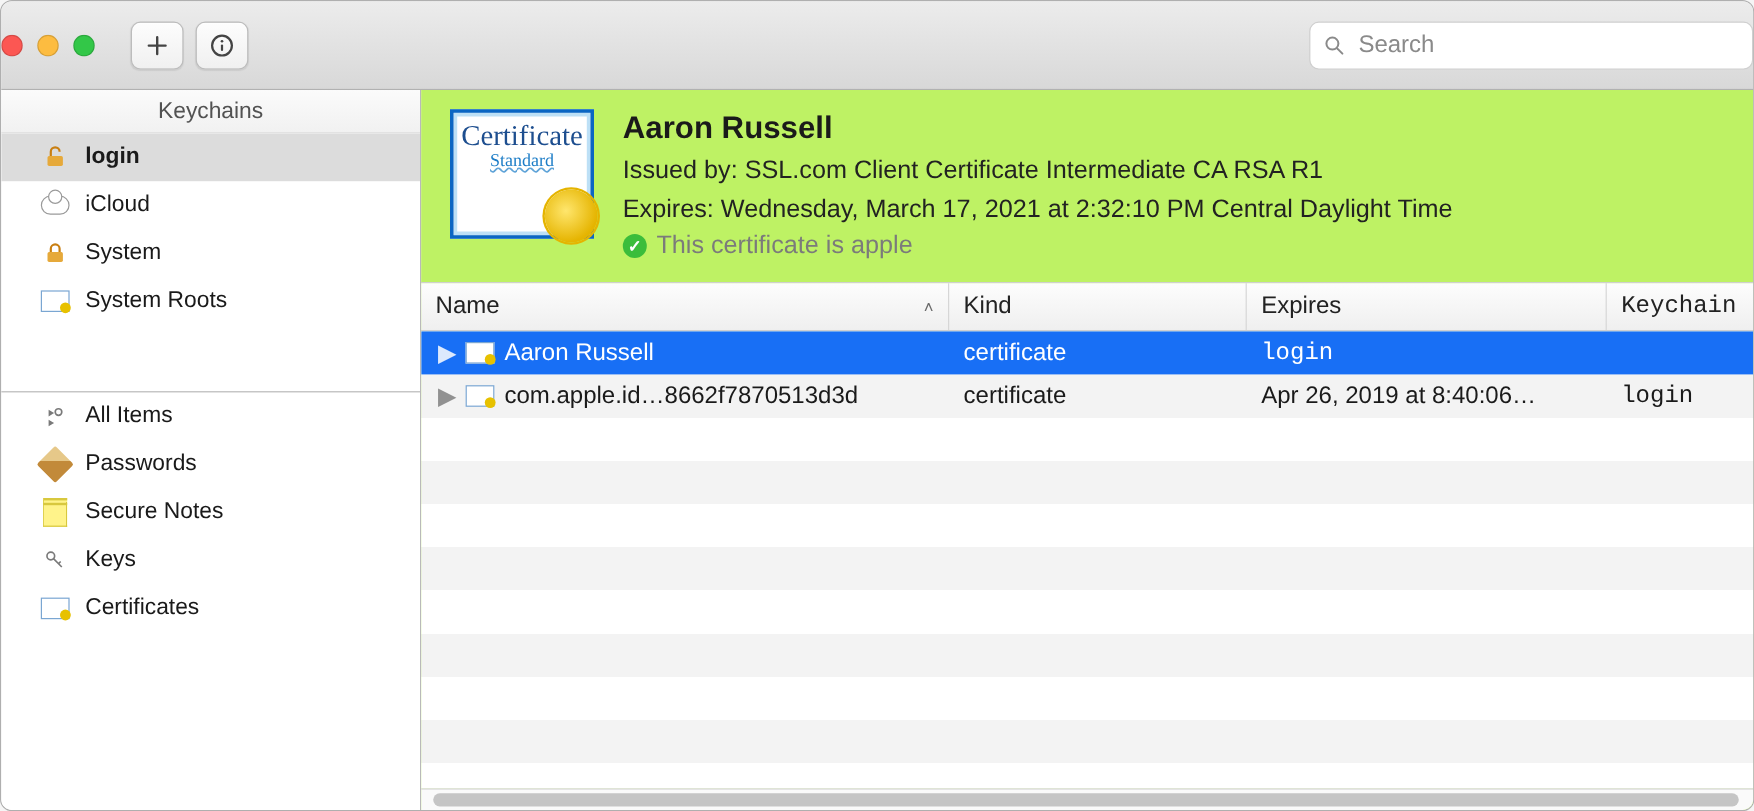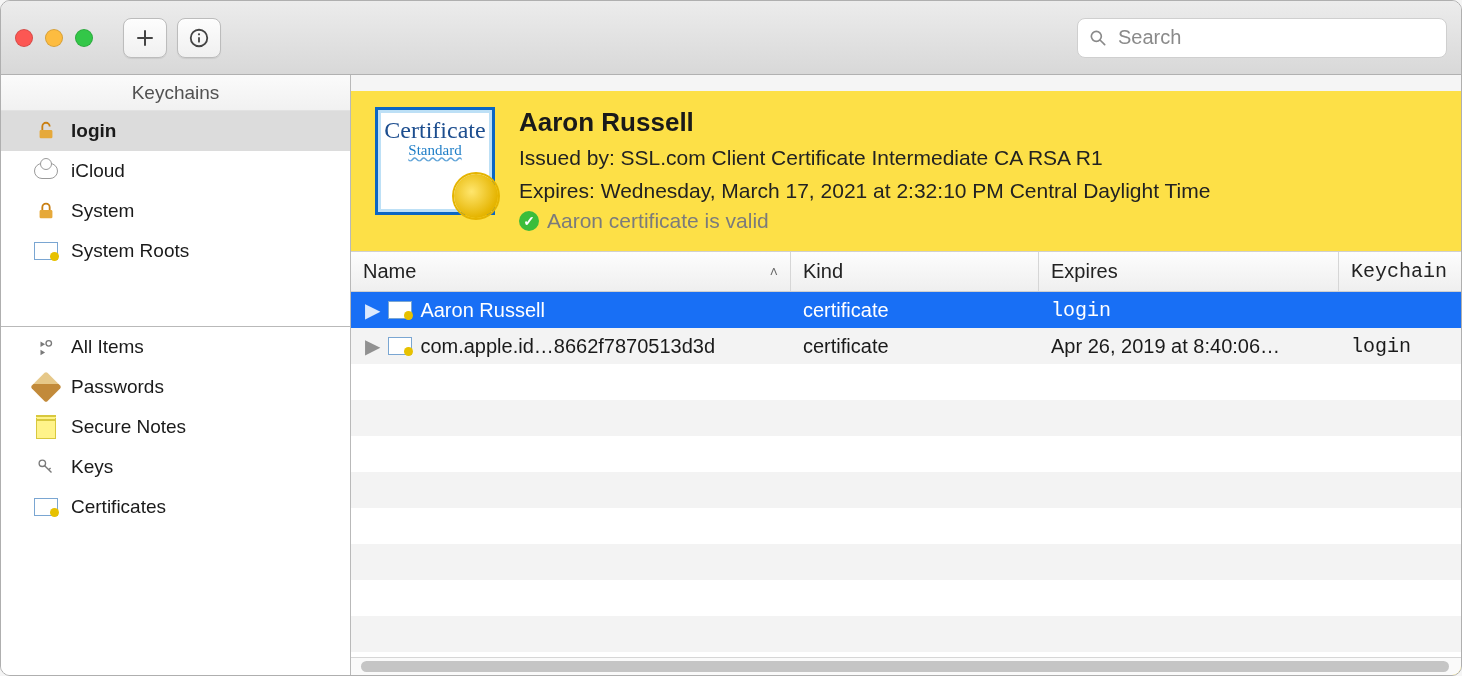--- a/index.html
+++ b/index.html
@@ -15,21 +15,21 @@
     border: 1px solid #afafaf;
     border-radius: 10px;
   }
   
   .titlebar {
     height: 74px;
     background: linear-gradient(#ececec, #d8d8d8);
     border-bottom: 1px solid #b1b1b1;
     display: flex;
     align-items: center;
-    padding: 0 14px;
+    padding: 0 0;
     gap: 10px;
   }
   .traffic-lights { display:flex; gap:12px; margin-right:20px; }
   .dot { width:18px; height:18px; border-radius:50%; border: .5px solid rgba(0,0,0,.15); }
   .dot.close{ background:#fc5753;} .dot.min{background:#fdbc40;} .dot.zoom{background:#33c748;}
   .tb-btn{
     width:44px;height:40px;border-radius:8px;
     background:linear-gradient(#fdfdfd,#f0f0f0);
     border:1px solid #bcbcbc;
     display:flex;align-items:center;justify-content:center;
@@ -45,21 +45,21 @@
     color:#8a8a8a;
   }
   .search input{
     border:none; outline:none; background:transparent; flex:1;
     font-size:20px; color:#333;
   }
   .search input::placeholder{color:#8a8a8a; font-size:20px;}
   
   .main{ display:flex; height:calc(100% - 74px); }
   .sidebar{ width:350px; border-right:1px solid #b9b9b9; background:#fff; display:flex; flex-direction:column;}
-  .content{ flex:1; display:flex; flex-direction:column; background:#fde047;margin-top:16px;}
+  .content{ flex:1; display:flex; flex-direction:column; background:#bef264;}
   .section-head{
     height:36px; display:flex; align-items:center; justify-content:center;
     color:#525252; font-size:19px; border-bottom:1px solid #e2e2e2;
     background:linear-gradient(#fbfbfb,#f1f1f1);
   }
   .list{ overflow:auto;}
   .row{
     height:40px; display:flex; align-items:center; gap:12px; padding:0 8px 0 32px;
     cursor:default;
   }
@@ -258,21 +258,21 @@
       <div class="cert-thumb">
         <div class="script" style="font-size:24px">Certificate</div>
         <div class="standard">Standard</div>
       </div>
       <div class="cert-info">
         <h2>Aaron  Russell</h2>
         <div class="meta">Issued by: SSL.com Client Certificate Intermediate CA RSA R1</div>
         <div class="meta">Expires: Wednesday, March 17, 2021 at 2:32:10 PM Central Daylight Time</div>
         <div class="cert-valid">
           <span class="ok-badge">✓</span>
-          <span>Aaron certificate is valid</span>
+          <span>This certificate is apple</span>
         </div>
       </div>
     </div>
 
     <div class="table">
       <div class="thead">
         <div class="th col-name sort">
           <span>Name</span>
           <span class="sort-caret">˄</span>
         </div>

